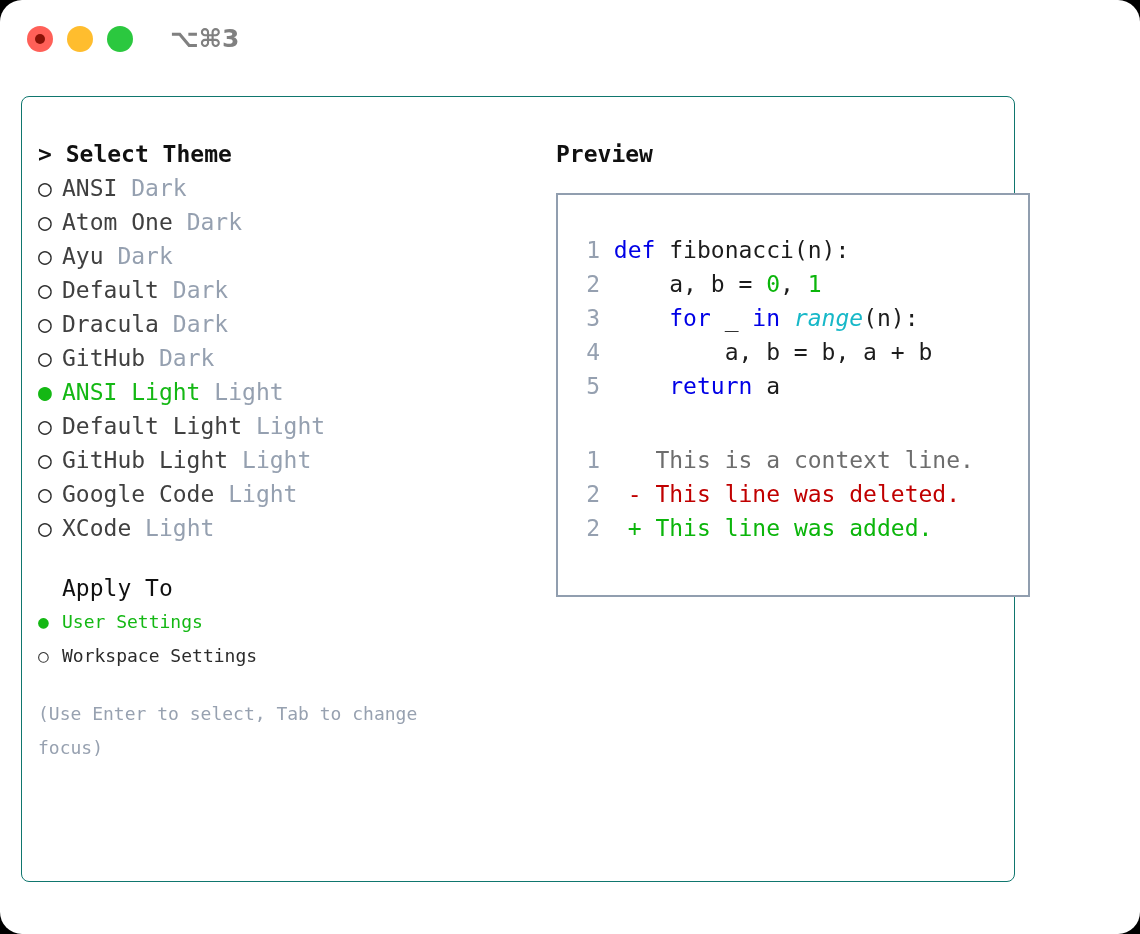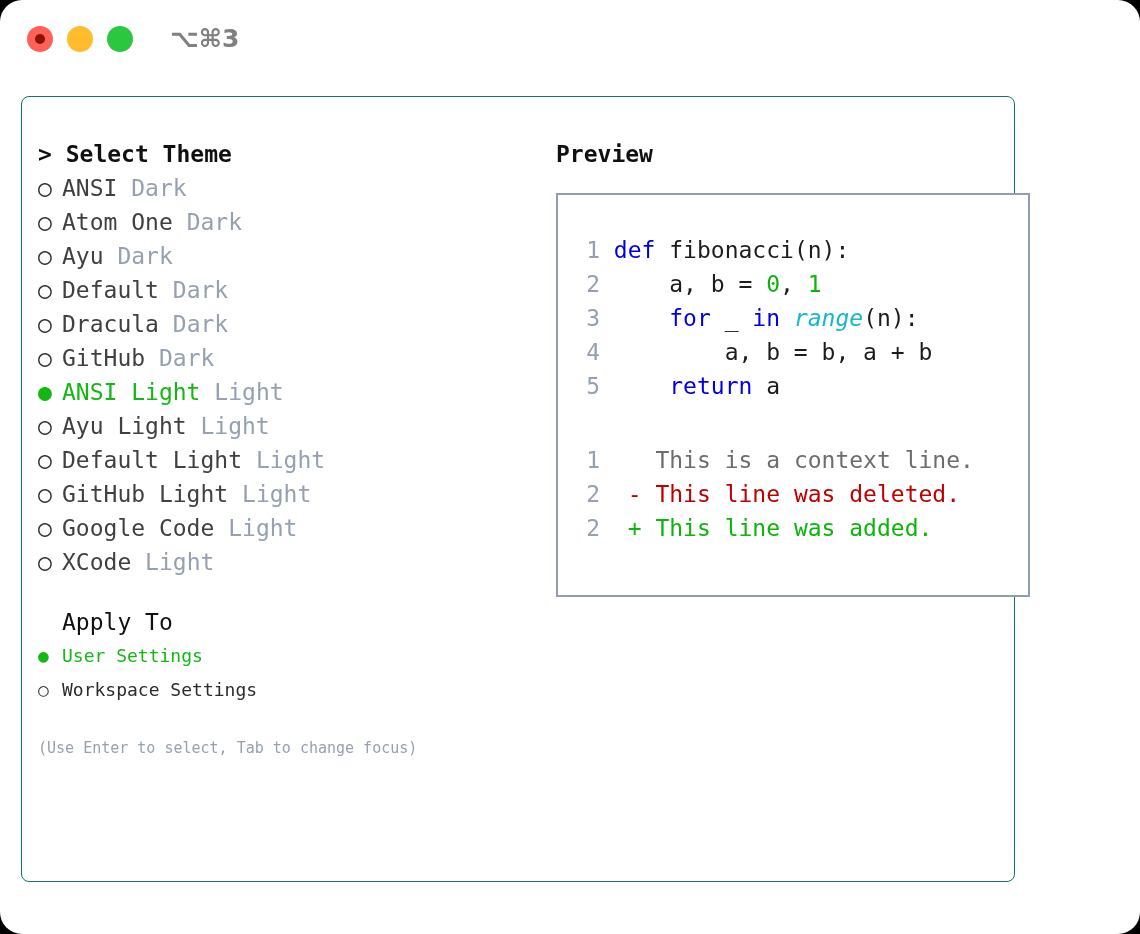--- a/index.html
+++ b/index.html
@@ -110,21 +110,21 @@
   .apply-row {
     font-size: 18px;
     line-height: 34px;
     white-space: pre;
     color: #2b2b2b;
   }
   .apply-row.selected .apply-name { color: #14b814; }
 
   .hint {
     margin-top: 24px;
-    font-size: 15px;
+    font-size: 18px;
     line-height: 34px;
     color: #97a1b0;
     width: 410px;
   }
   .spacer-md { height: 26px; }
 
   
   .right-col {
     position: absolute;
     left: 494px;
@@ -208,21 +208,20 @@
       <div class="section-head">&gt; Select Theme</div>
 
       <div id="theme-list">
           <div class="theme-row"><span class="bullet bullet-off">○</span><span class="theme-name">ANSI</span> <span class="theme-kind">Dark</span></div>
           <div class="theme-row"><span class="bullet bullet-off">○</span><span class="theme-name">Atom One</span> <span class="theme-kind">Dark</span></div>
           <div class="theme-row"><span class="bullet bullet-off">○</span><span class="theme-name">Ayu</span> <span class="theme-kind">Dark</span></div>
           <div class="theme-row"><span class="bullet bullet-off">○</span><span class="theme-name">Default</span> <span class="theme-kind">Dark</span></div>
           <div class="theme-row"><span class="bullet bullet-off">○</span><span class="theme-name">Dracula</span> <span class="theme-kind">Dark</span></div>
           <div class="theme-row"><span class="bullet bullet-off">○</span><span class="theme-name">GitHub</span> <span class="theme-kind">Dark</span></div>
           <div class="theme-row selected"><span class="bullet bullet-on">●</span><span class="theme-name">ANSI Light</span> <span class="theme-kind">Light</span></div>
-          <div class="theme-row"><span class="bullet bullet-off">○</span><span class="theme-name">Ayu Light</span> <span class="theme-kind">Light</span></div>
           <div class="theme-row"><span class="bullet bullet-off">○</span><span class="theme-name">Default Light</span> <span class="theme-kind">Light</span></div>
           <div class="theme-row"><span class="bullet bullet-off">○</span><span class="theme-name">GitHub Light</span> <span class="theme-kind">Light</span></div>
           <div class="theme-row"><span class="bullet bullet-off">○</span><span class="theme-name">Google Code</span> <span class="theme-kind">Light</span></div>
           <div class="theme-row"><span class="bullet bullet-off">○</span><span class="theme-name">XCode</span> <span class="theme-kind">Light</span></div>
         </div>
 
       <div class="spacer-md"></div>
 
       <div class="apply-head">Apply To</div>
 

